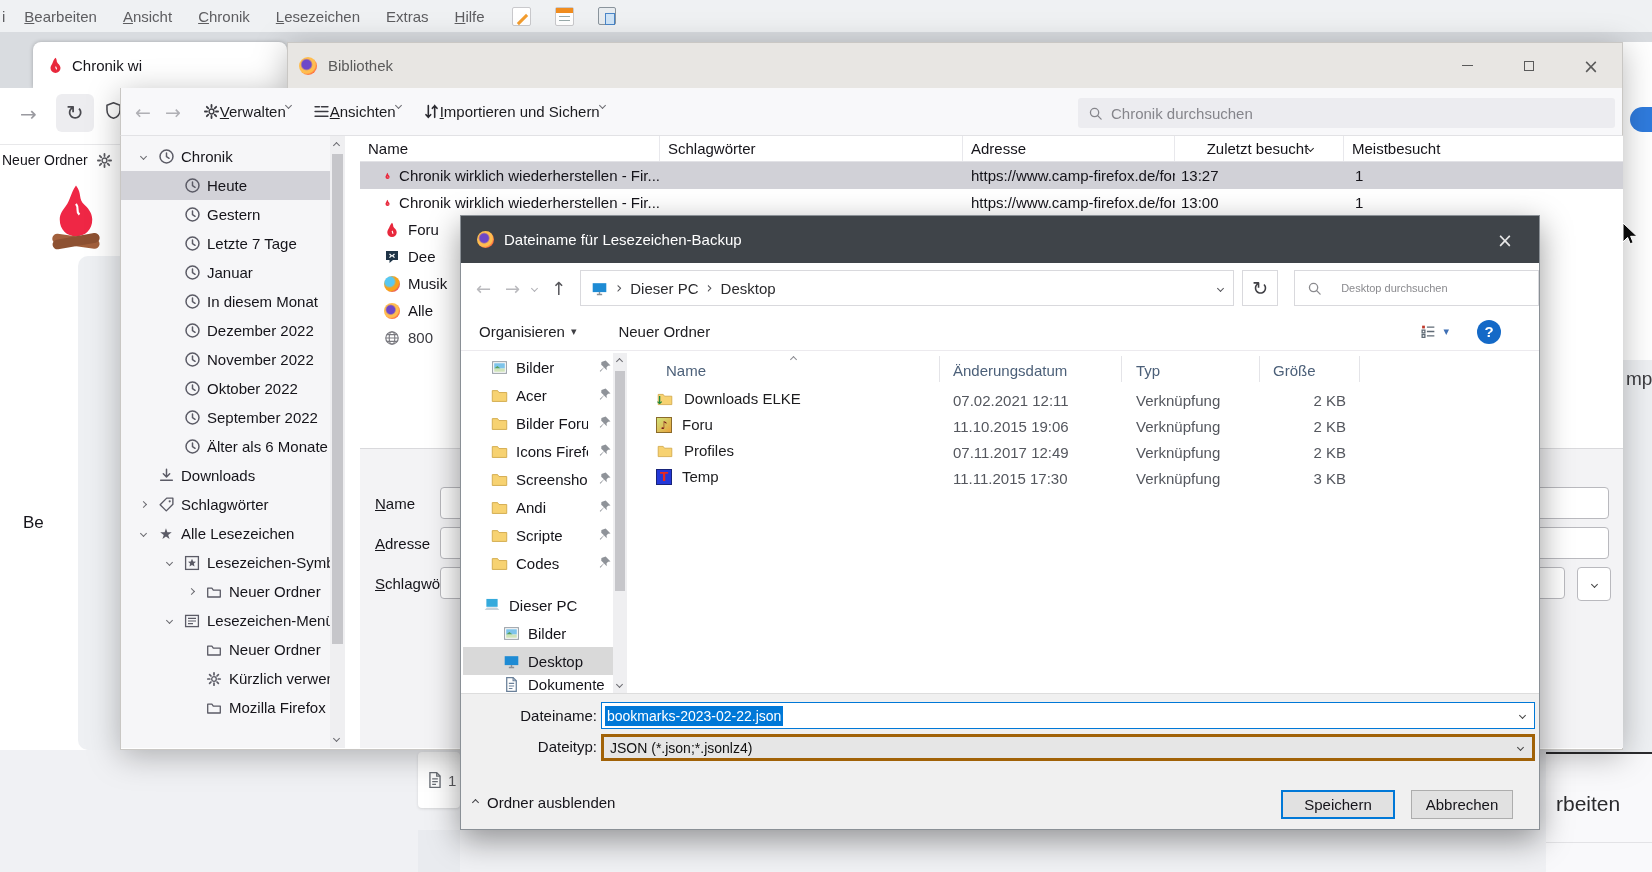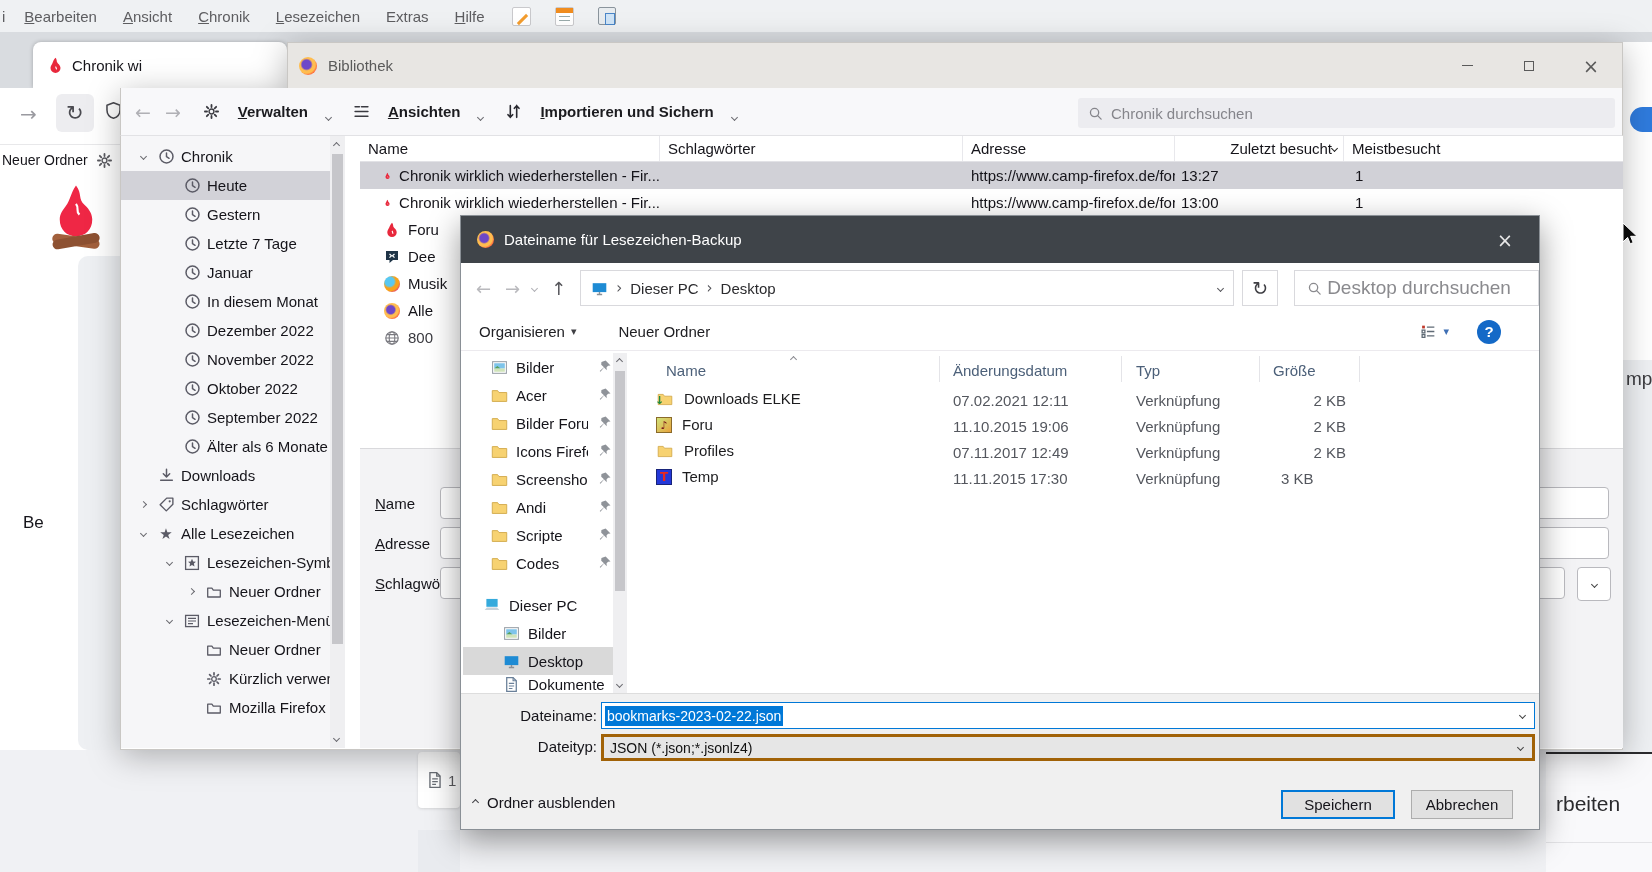--- a/index.html
+++ b/index.html
@@ -26,21 +26,21 @@
   .tab{left:33px;top:42px;width:254px;height:46px;background:#fff;border-radius:8px 8px 0 0;
        box-shadow:0 0 4px rgba(0,0,0,.25);display:flex;align-items:center;padding-left:14px;gap:8px;font-size:15px;}
   
   .libwin{left:120px;top:42px;width:1503px;height:708px;filter:drop-shadow(0 6px 16px rgba(0,0,0,.28));}
   .lib-title{left:167px;top:0;right:0;height:46px;background:#e8e6e3;display:flex;align-items:center;
      font-size:15px;color:#5a5a5a;border:1px solid #c9c7c4;border-bottom:none;}
   .winbtns{margin-left:auto;display:flex;align-items:center;height:100%;}
   .winbtn{width:62px;height:100%;display:flex;align-items:center;justify-content:center;color:#5a5a5a;}
   .lib-toolbar{left:0;top:46px;right:0;height:48px;background:#f8f8fa;border:1px solid #c9c7c4;border-top:none;border-bottom:1px solid #e2e2e5;
      display:flex;align-items:center;font-size:15px;color:#1b1b1f;}
-  .tbtn{display:flex;align-items:flex-end;gap:18px;padding:6px 8px;font-weight:bold;}
+  .tbtn{display:flex;align-items:flex-start;gap:0;padding:6px 8px;}
   .lib-body{left:0;top:94px;right:0;bottom:0;background:#fff;border:1px solid #c9c7c4;border-top:none;}
   .lib-side{left:0;top:94px;width:225px;bottom:2px;background:#f6f6f8;border-left:1px solid #c9c7c4;}
   .tree-row{display:flex;align-items:center;height:29px;font-size:15px;gap:6px;white-space:nowrap;overflow:hidden;}
   .tree-row.sel{background:#d2d2d8;}
   .tree-exp{width:16px;display:flex;justify-content:center;flex:none;}
   .tree-ic{width:18px;flex:none;color:#5b5b66;display:flex;justify-content:center;}
   .sbar{background:#efeff1;}
   .sbar .thumb{background:#c6c6ca;}
   
   .tbl{left:240px;top:94px;right:0;height:354px;background:#fff;}
@@ -505,21 +505,21 @@
       <div class="trow hdr">
         <div>
             <span>Name</span>
           </div>
         <div>
             <span>Schlagwörter</span>
           </div>
         <div>
             <span>Adresse</span>
           </div>
-        <div style="justify-content:flex-end;padding-right:6px">
+        <div style="justify-content:center;padding-right:6px">
             <span>Zuletzt besucht</span>
             <span class="chev down small" style="border-color:#222"></span>
           </div>
         <div style="border-right:none">
             <span>Meistbesucht</span>
           </div>
       </div>
       <div class="trow sel">
         <div class="cell-name">
             <svg class="ic" width="16" height="16">
@@ -610,21 +610,21 @@
         <svg class="ic" width="17" height="17">
             <use href="#i-monitorB"></use>
           </svg>
         <span class="glyph" style="color:#55555a">›</span>
         <span>Dieser PC</span>
         <span class="glyph" style="color:#55555a">›</span>
         <span>Desktop</span>
         <span class="chev down small" style="margin-left:auto;border-color:#55555a"></span>
       </span>
       <span class="box glyph" style="margin-left:8px;width:36px;height:36px;display:flex;align-items:center;justify-content:center;font-size:19px;color:#3f3f44">↻</span>
-      <span class="box" style="margin-left:16px;width:247px;height:36px;display:flex;align-items:center;gap:5px;padding-left:12px;font-size:19px;color:#8a8a8e">
+      <span class="box" style="margin-left:16px;width:247px;height:36px;display:flex;align-items:center;gap:19px;padding-left:12px;font-size:11px;color:#8a8a8e">
         <svg class="ic" width="15" height="15">
             <use href="#i-mag"></use>
           </svg>
         <span>Desktop durchsuchen</span>
       </span>
     </div>
     <div class="abs dlg-toolbar">
       <span style="margin-left:18px;display:flex;align-items:center;gap:6px">
           <span>Organisieren</span>
           <span class="glyph" style="font-size:11px;color:#3f3f44">▾</span>
@@ -779,21 +779,21 @@
     <span class="fmeta" style="left:492px;top:228px">07.11.2017 12:49</span>
     <span class="fmeta" style="left:675px;top:228px">Verknüpfung</span>
     <span class="fmeta" style="left:820px;top:228px;width:65px;text-align:right">2 KB</span>
 
     <div class="frow-name" style="left:195px;top:252px">
       <span class="sq glyph" style="width:16px;height:16px;background:#2438d8;border:1px solid #18247a;color:#e8281e;font-weight:bold;font-size:12px;text-align:center;line-height:14px">T</span>
       <span>Temp</span>
     </div>
     <span class="fmeta" style="left:492px;top:254px">11.11.2015 17:30</span>
     <span class="fmeta" style="left:675px;top:254px">Verknüpfung</span>
-    <span class="fmeta" style="left:820px;top:254px;width:65px;">3 KB</span>
+    <span class="fmeta" style="left:820px;top:254px;width:65px;text-align:right">3 KB</span>
 
     <div class="abs dlg-bottom">
       <span class="abs" style="left:40px;top:13px;width:96px;text-align:right">Dateiname:</span>
       <div class="combo" style="left:140px;top:8px;width:934px;border:1.5px solid #0078d7;padding-left:3px">
         <span style="background:#0078d7;color:#fff;padding:2px 2px">bookmarks-2023-02-22.json</span>
         <span class="chev down small" style="margin-left:auto;margin-right:9px;border-color:#444"></span>
       </div>
       <span class="abs" style="left:40px;top:44px;width:96px;text-align:right">Dateityp:</span>
       <div class="combo" style="left:140px;top:40px;width:934px;background:#e6e6e6;border:3px solid #a16207;padding-left:6px;color:#111">
         <span>JSON (*.json;*.jsonlz4)</span>

